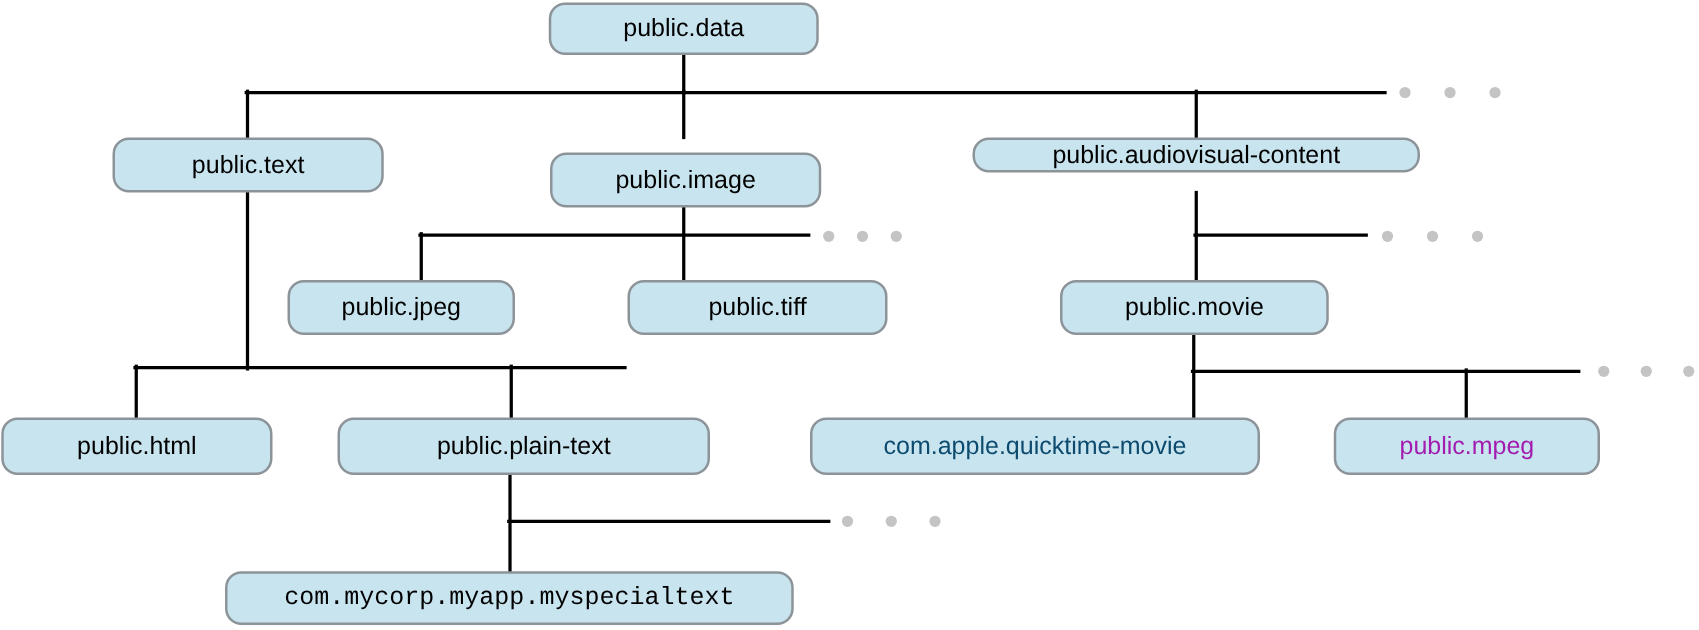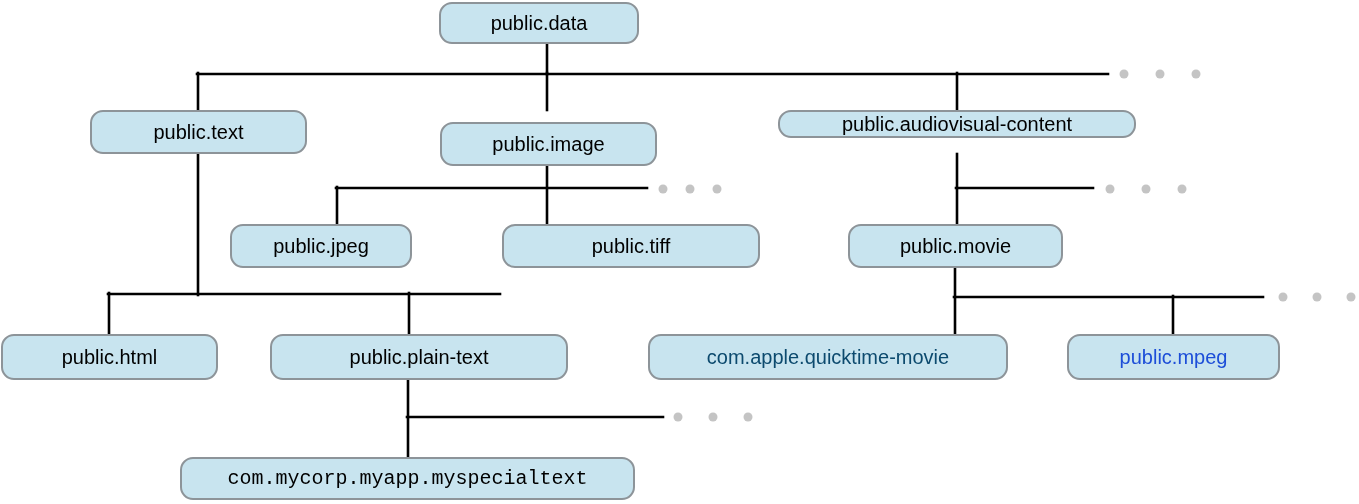--- a/index.html
+++ b/index.html
@@ -69,25 +69,25 @@
       <circle cx="1110" cy="189" r="4.5" fill="#c4c4c4"></circle>
       <circle cx="1146" cy="189" r="4.5" fill="#c4c4c4"></circle>
       <circle cx="1182" cy="189" r="4.5" fill="#c4c4c4"></circle>
       <circle cx="1283" cy="297" r="4.5" fill="#c4c4c4"></circle>
       <circle cx="1317" cy="297" r="4.5" fill="#c4c4c4"></circle>
       <circle cx="1351" cy="297" r="4.5" fill="#c4c4c4"></circle>
       <circle cx="678" cy="417" r="4.5" fill="#c4c4c4"></circle>
       <circle cx="713" cy="417" r="4.5" fill="#c4c4c4"></circle>
       <circle cx="748" cy="417" r="4.5" fill="#c4c4c4"></circle>
     </svg>
-<div class="node" style="left: 439px; top: 2px; width: 200px; height: 42px; background: rgb(200, 228, 239); border-color: rgb(141, 148, 153); color: rgb(0, 0, 0);">public.data</div>
+<div class="node" style="left: 439px; top: 2px; width: 216px; height: 42px; background: rgb(200, 228, 239); border-color: rgb(141, 148, 153); color: rgb(0, 0, 0);">public.data</div>
     <div class="node" style="left: 90px; top: 110px; width: 217px; height: 44px; background: rgb(200, 228, 239); border-color: rgb(141, 148, 153); color: rgb(0, 0, 0);">public.text</div>
     <div class="node" style="left: 440px; top: 110px; width: 217px; height: 44px; background: rgb(200, 228, 239); border-color: rgb(141, 148, 153); color: rgb(0, 0, 0); margin-top: 12px;">public.image</div>
     <div class="node" style="left: 778px; top: 110px; width: 358px; height: 28px; background: rgb(200, 228, 239); border-color: rgb(141, 148, 153); color: rgb(0, 0, 0);">public.audiovisual-content</div>
     <div class="node" style="left: 230px; top: 224px; width: 182px; height: 44px; background: rgb(200, 228, 239); border-color: rgb(141, 148, 153); color: rgb(0, 0, 0);">public.jpeg</div>
-    <div class="node" style="left: 502px; top: 224px; width: 258px; height: 44px; background: rgb(200, 228, 239); border-color: rgb(141, 148, 153); color: rgb(0, 0, 0);">public.tiff</div>
+    <div class="node" style="left: 502px; top: 224px; width: 208px; height: 44px; background: rgb(200, 228, 239); border-color: rgb(141, 148, 153); color: rgb(0, 0, 0);">public.tiff</div>
     <div class="node" style="left: 848px; top: 224px; width: 215px; height: 44px; background: rgb(200, 228, 239); border-color: rgb(141, 148, 153); color: rgb(0, 0, 0);">public.movie</div>
     <div class="node" style="left: 1px; top: 334px; width: 217px; height: 46px; background: rgb(200, 228, 239); border-color: rgb(141, 148, 153); color: rgb(0, 0, 0);">public.html</div>
     <div class="node" style="left: 270px; top: 334px; width: 298px; height: 46px; background: rgb(200, 228, 239); border-color: rgb(141, 148, 153); color: rgb(0, 0, 0);">public.plain-text</div>
     <div class="node" style="left: 648px; top: 334px; width: 360px; height: 46px; background: rgb(200, 228, 239); border-color: rgb(141, 148, 153); color: #0c4a6e;">com.apple.quicktime-movie</div>
-    <div class="node" style="left: 1067px; top: 334px; width: 213px; height: 46px; background: rgb(200, 228, 239); border-color: rgb(141, 148, 153); color: #1d4ed8;">public.mpeg</div>
+    <div class="node" style="left: 1067px; top: 334px; width: 213px; height: 46px; background: rgb(200, 228, 239); border-color: rgb(141, 148, 153); color: #a21caf;">public.mpeg</div>
     <div class="node" style="left: 180px; top: 457px; width: 455px; height: 43px; background: rgb(200, 228, 239); border-color: rgb(141, 148, 153); color: rgb(0, 0, 0); font-family: Liberation Mono, monospace;">com.mycorp.myapp.myspecialtext</div>
   </div>
 
 </body></html>

